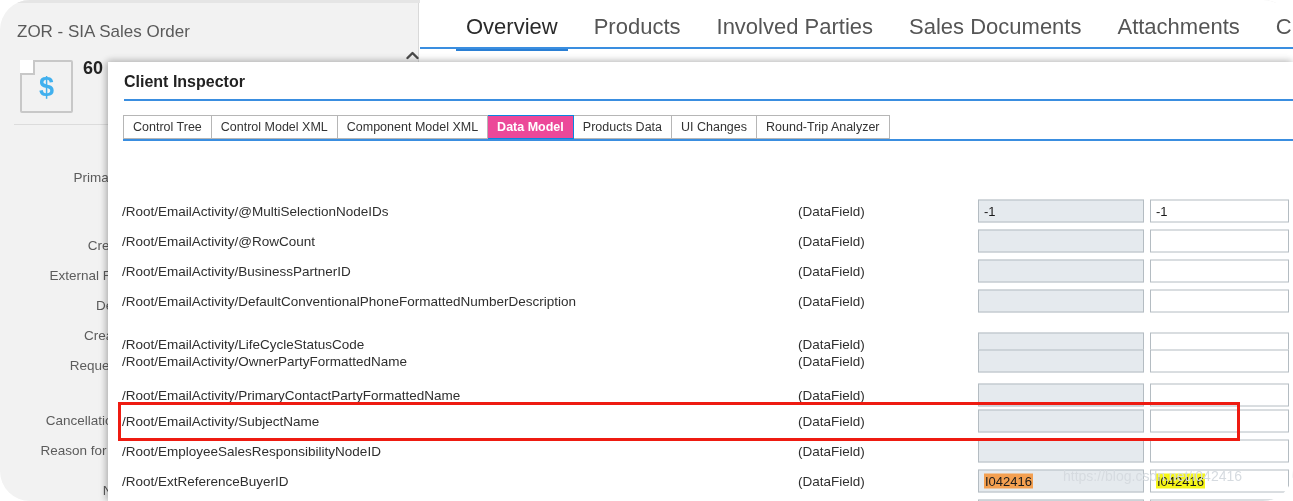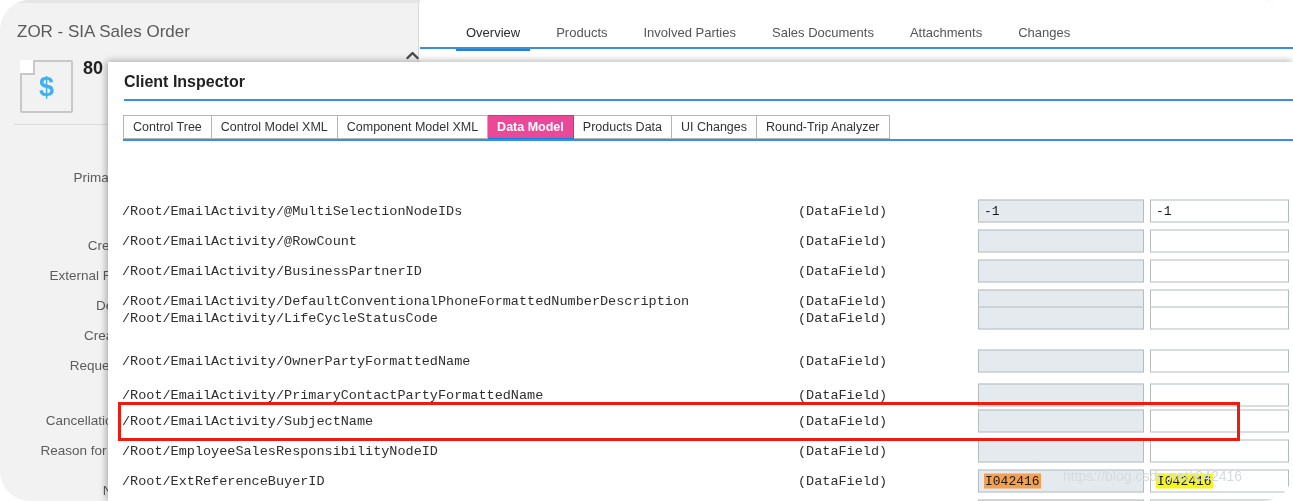--- a/index.html
+++ b/index.html
@@ -101,21 +101,21 @@
     left: 420px; top: 0;
     width: 873px; height: 51px;
     background: #ffffff;
     display: flex;
     align-items: flex-end;
     padding-left: 28px;
   }
   .nav-tab {
     position: relative;
     padding: 0 18px 11px 18px;
-    font-size: 13px;
+    font-size: 22px;
     color: #555555;
     white-space: nowrap;
     cursor: pointer;
   }
   .nav-tab.active { color: #2b2b2b; }
   .nav-tab.active::after {
     content: "";
     position: absolute;
     left: 8px; right: 8px; bottom: 0;
     height: 4px;
@@ -189,21 +189,20 @@
     position: absolute;
     left: 0; top: 79px;
     width: 1185px; height: 360px;
     overflow: hidden;
   }
   .dm-row {
     position: absolute;
     left: 0;
     width: 1057px;
     height: 30px;
-    font-family: Liberation Mono, monospace;
   }
   .dm-path {
     position: absolute;
     left: 14px; top: 50%;
     transform: translateY(-50%);
     font-size: 13.5px;
     color: #2f2f2f;
     white-space: nowrap;
   }
   .dm-type {
@@ -273,21 +272,21 @@
 
   <div class="collapse-chevron">
     <svg width="13" height="9" viewBox="0 0 13 9" aria-hidden="true">
       <path d="M1.5 7 L6.5 2 L11.5 7" stroke="#4a4a4a" stroke-width="2.4" fill="none" stroke-linecap="round" stroke-linejoin="round"></path>
     </svg>
   </div>
 
   <div class="doc-icon">
     <span>$</span>
   </div>
-  <div class="obj-number">80</div>
+  <div class="obj-number">60</div>
   <div class="bg-divider"></div>
 
   <div id="bg-labels">
       <div class="bg-form-label" style="top: 138px;">A</div>
       <div class="bg-form-label" style="top: 170px;">Primary</div>
       <div class="bg-form-label" style="top: 238px;">Credi</div>
       <div class="bg-form-label" style="top: 268px;">External Re</div>
       <div class="bg-form-label" style="top: 298px;">Des</div>
       <div class="bg-form-label" style="top: 328px;">Creati</div>
       <div class="bg-form-label" style="top: 358px;">Request</div>
@@ -339,21 +338,21 @@
           <div class="dm-type">(DataField)</div>
           <div class="dm-input readonly"></div>
           <div class="dm-input editable"></div>
         </div>
         <div class="dm-row" style="top: 145px;">
           <div class="dm-path">/Root/EmailActivity/DefaultConventionalPhoneFormattedNumberDescription</div>
           <div class="dm-type">(DataField)</div>
           <div class="dm-input readonly"></div>
           <div class="dm-input editable"></div>
         </div>
-        <div class="dm-row" style="top: 162px; padding-left: 24px;">
+        <div class="dm-row" style="top: 188px; padding-left: 24px;">
           <div class="dm-path">/Root/EmailActivity/LifeCycleStatusCode</div>
           <div class="dm-type">(DataField)</div>
           <div class="dm-input readonly"></div>
           <div class="dm-input editable"></div>
         </div>
         <div class="dm-row" style="top: 205px;">
           <div class="dm-path">/Root/EmailActivity/OwnerPartyFormattedName</div>
           <div class="dm-type">(DataField)</div>
           <div class="dm-input readonly"></div>
           <div class="dm-input editable"></div>

